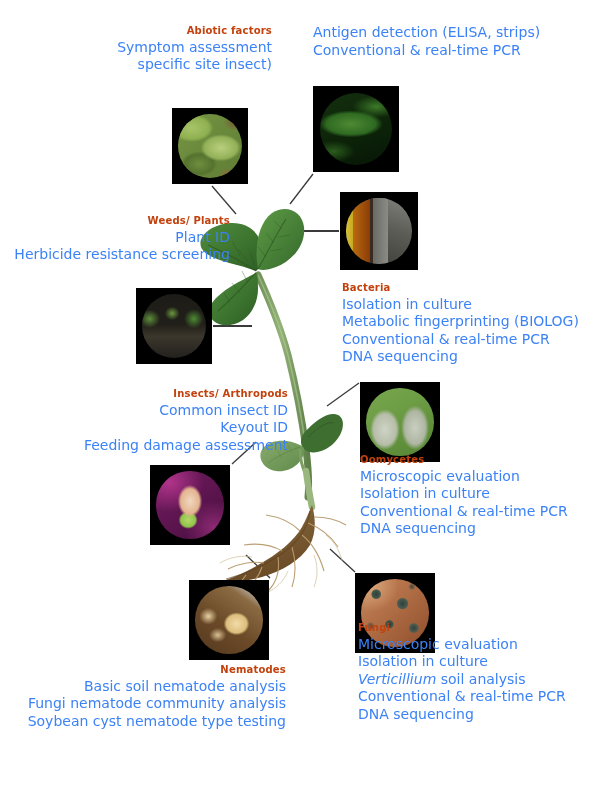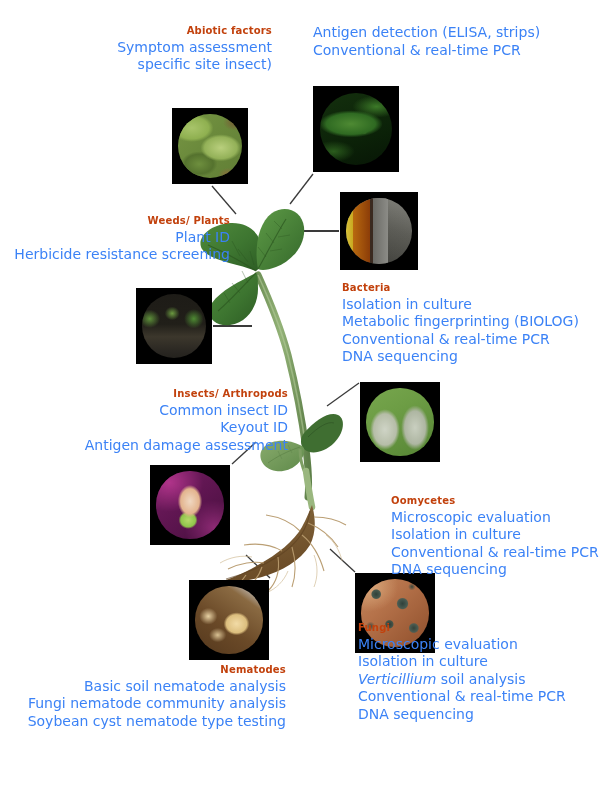--- a/index.html
+++ b/index.html
@@ -317,24 +317,24 @@
   <div class="block ralign" style="left:0px; top:215px; width:230px;">
     <div class="hd">Weeds/ Plants</div>
     <div class="ln">Plant ID</div>
     <div class="ln">Herbicide resistance screening</div>
   </div>
 
   <div class="block ralign" style="left:8px; top:388px; width:248px;margin-left:32px;">
     <div class="hd">Insects/  Arthropods</div>
     <div class="ln">Common insect ID</div>
     <div class="ln">Keyout ID</div>
-    <div class="ln">Antigen damage assessment</div>
-  </div>
-
-  <div class="block lalign" style="left:360px; top:495px;margin-left:31px;">
+    <div class="ln">Feeding damage assessment</div>
+  </div>
+
+  <div class="block lalign" style="left:360px; top:454px;">
     <div class="hd">Oomycetes</div>
     <div class="ln">Microscopic evaluation</div>
     <div class="ln">Isolation in culture</div>
     <div class="ln">Conventional &amp; real-time PCR</div>
     <div class="ln">DNA sequencing</div>
   </div>
 
   <div class="block ralign" style="left:0px; top:664px; width:286px;">
     <div class="hd">Nematodes</div>
     <div class="ln">Basic soil nematode analysis</div>

